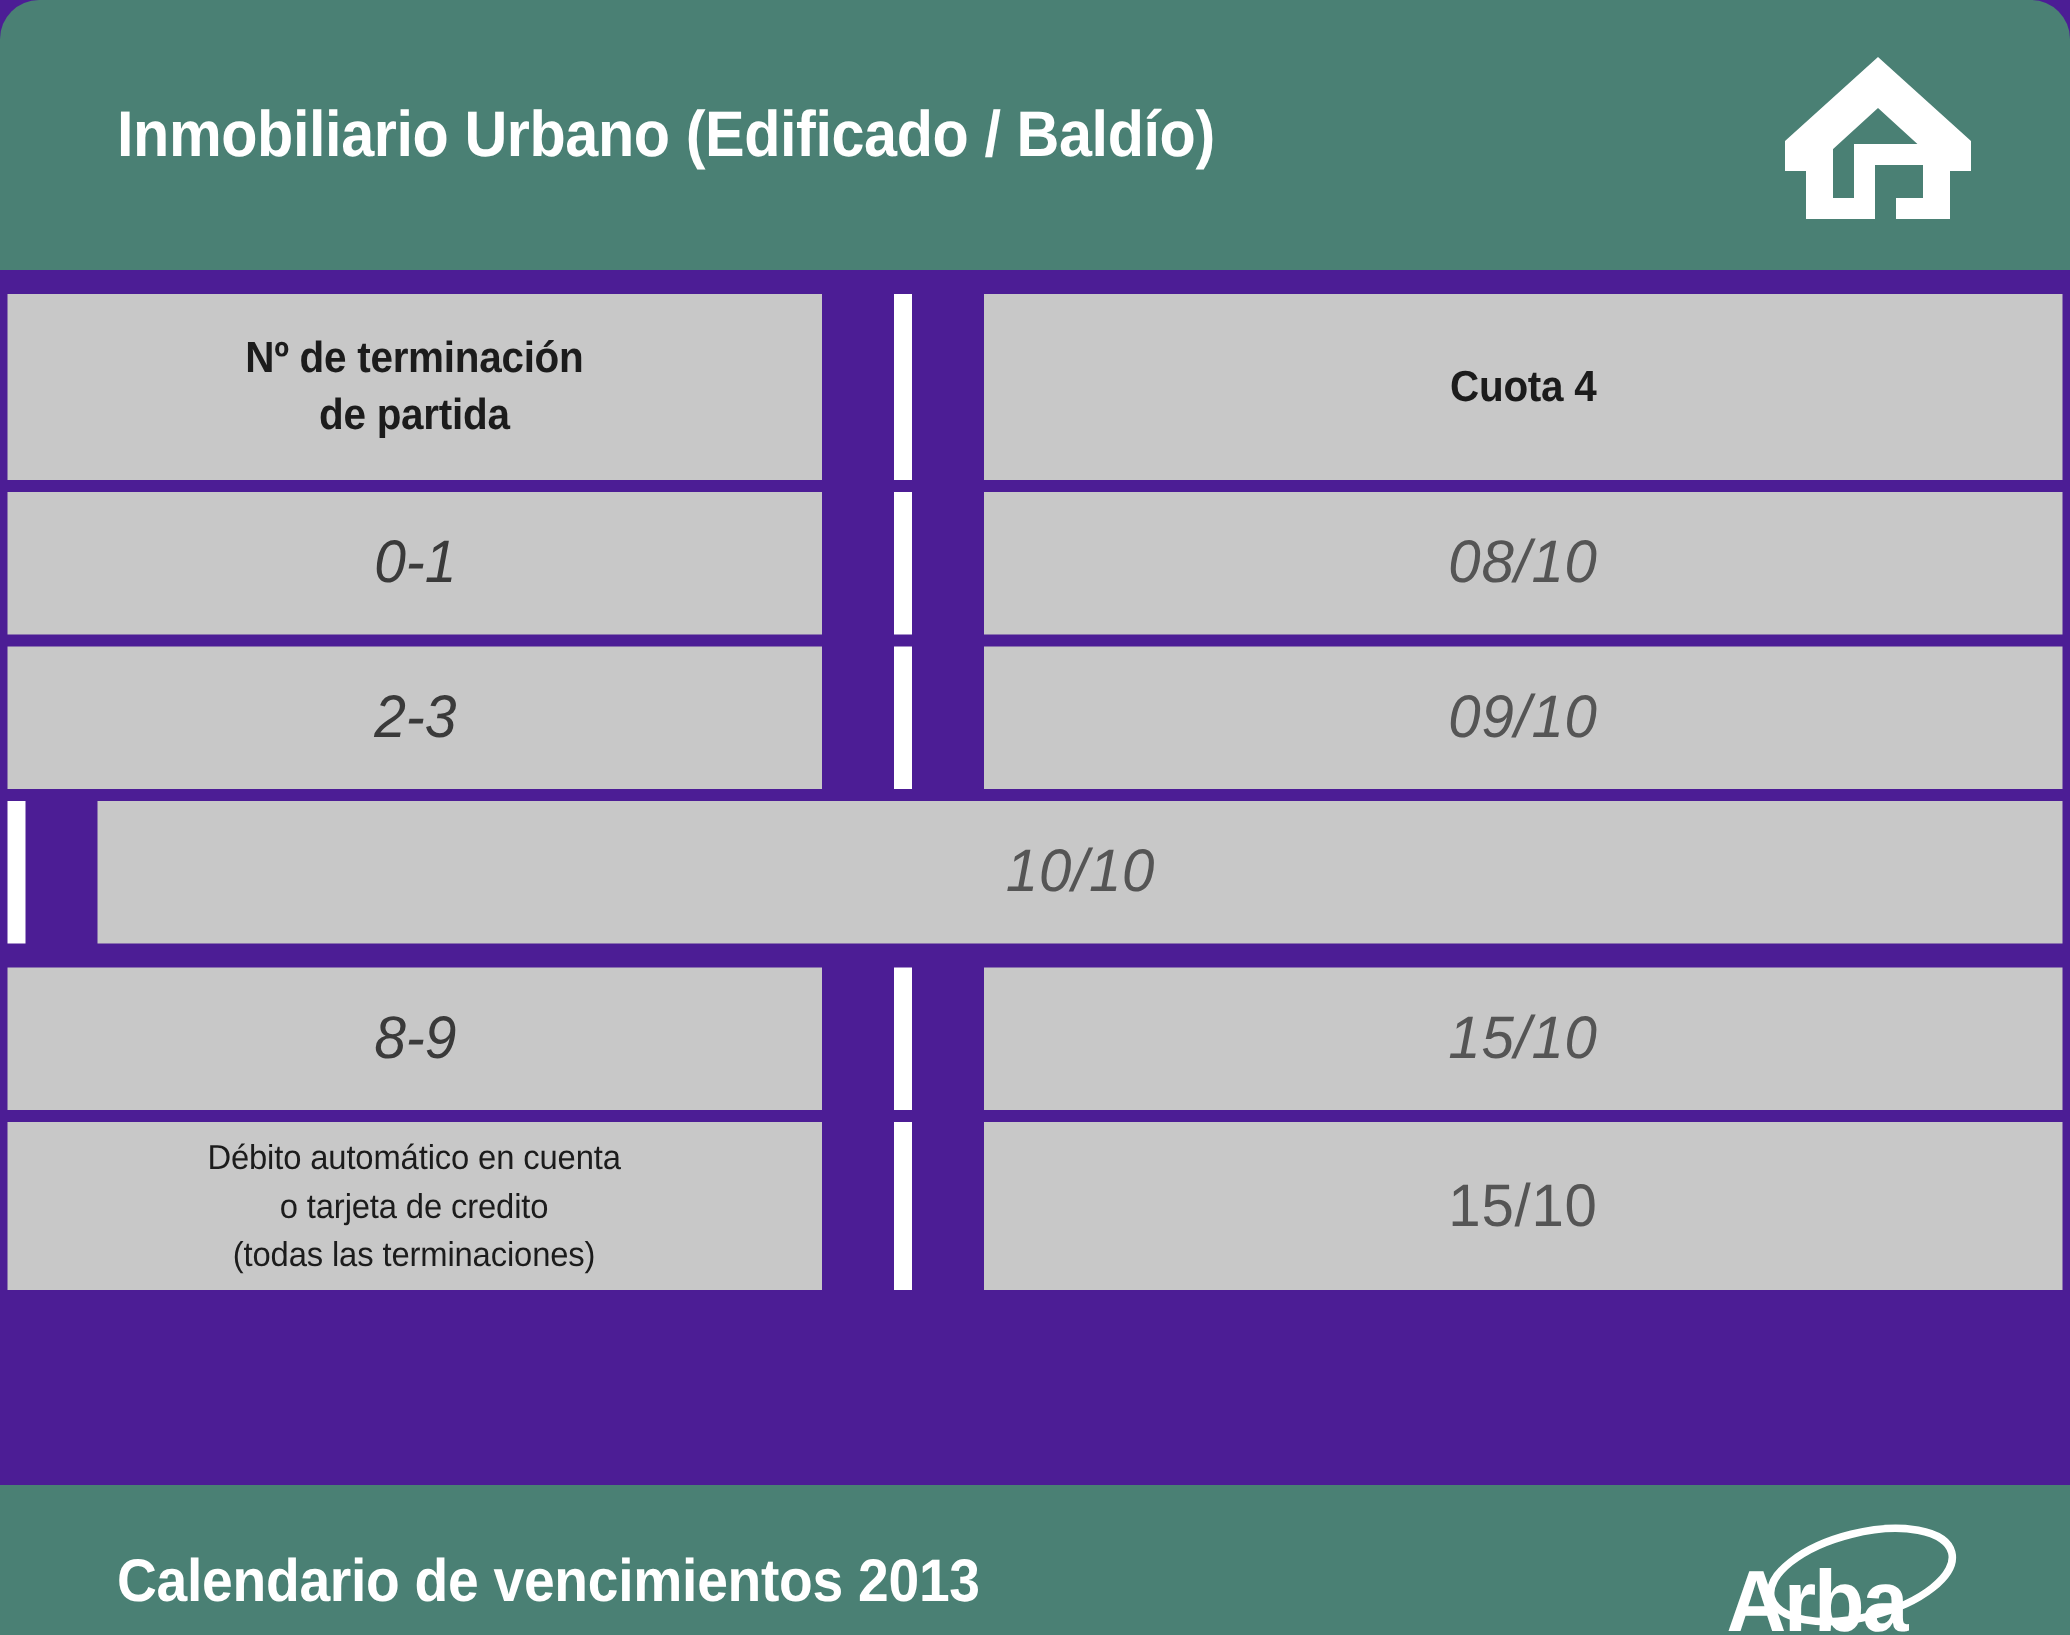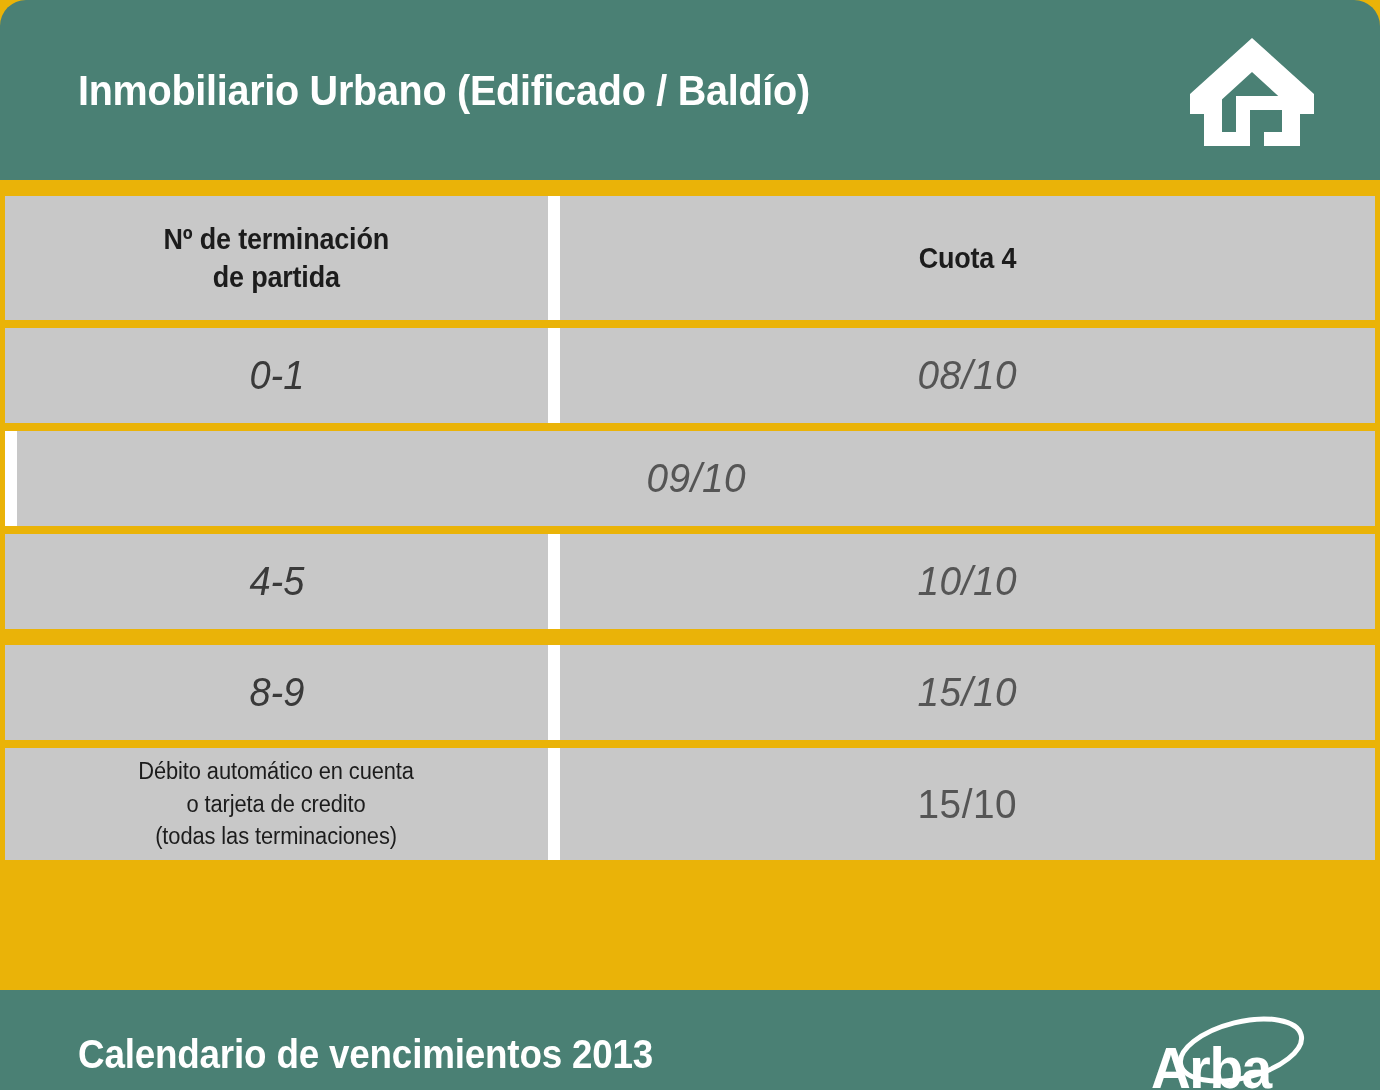--- a/index.html
+++ b/index.html
@@ -11,21 +11,21 @@
     width: 1380px;
     height: 1090px;
     font-family: "Liberation Sans", sans-serif;
     overflow: hidden;
   }
 
   .card {
     position: relative;
     width: 1380px;
     height: 1090px;
-    background: #eab308;
+    background: #4c1d95;
     box-sizing: border-box;
   }
 
   
   .header {
     position: absolute;
     left: 0;
     top: 0;
     width: 1380px;
     height: 180px;
@@ -61,20 +61,21 @@
   .table {
     position: absolute;
     left: 5px;
     top: 196px;
     width: 1370px;
   }
   .trow {
     display: flex;
     width: 100%;
     margin-bottom: 8px;
+    gap: 48px;
   }
   .cell {
     background: #c8c8c8;
     display: flex;
     align-items: center;
     justify-content: center;
     text-align: center;
     box-sizing: border-box;
   }
   .cell-left  { width: 543px; flex: 0 0 543px; }
@@ -220,30 +221,30 @@
       <div class="cell cell-left">
         <span class="val-left">0-1</span>
       </div>
       <div class="gapcol"></div>
       <div class="cell cell-right">
         <span class="val-right">08/10</span>
       </div>
     </div>
 
     <div class="trow row-data">
+      <div class="cell cell-left">
+        <span class="val-left">2-3</span>
+      </div>
       <div class="gapcol"></div>
       <div class="cell cell-right">
         <span class="val-right">09/10</span>
       </div>
     </div>
 
     <div class="trow row-data">
-      <div class="cell cell-left">
-        <span class="val-left">4-5</span>
-      </div>
       <div class="gapcol"></div>
       <div class="cell cell-right">
         <span class="val-right">10/10</span>
       </div>
     </div>
 
     <div class="trow row-data">
       <div class="gapcol"></div>
     </div>
 

